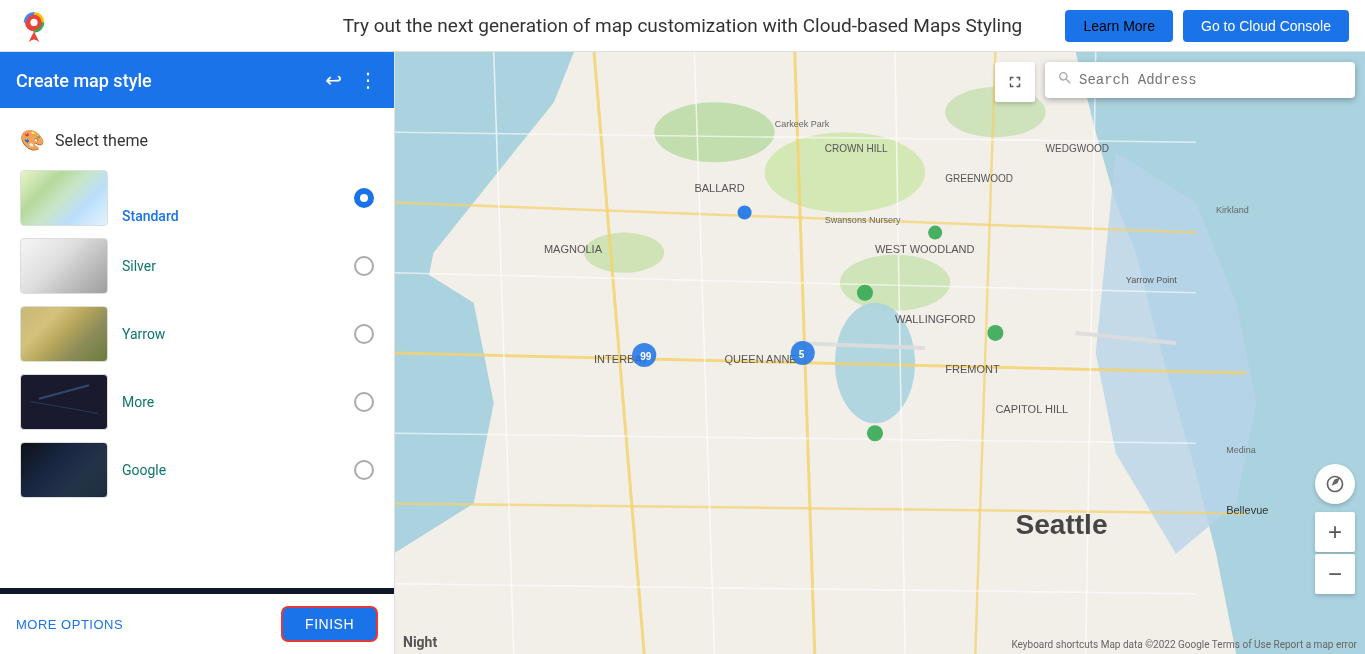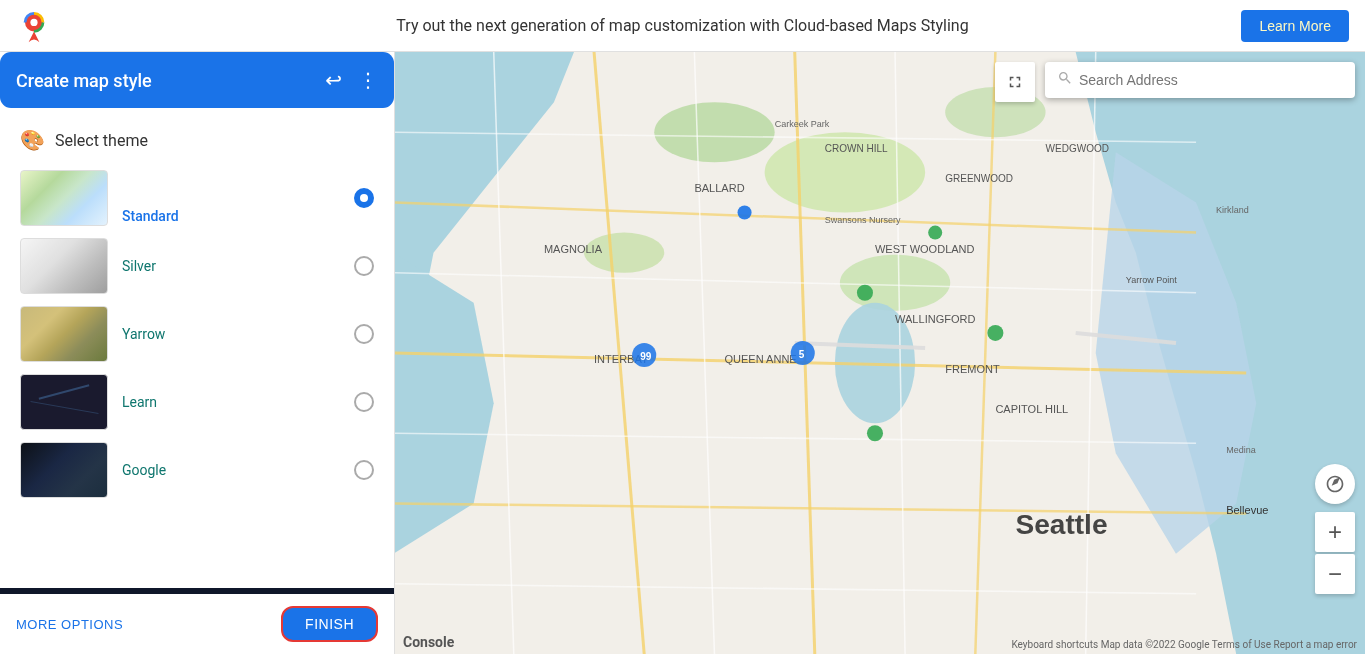--- a/index.html
+++ b/index.html
@@ -18,32 +18,32 @@
     }
     #top-banner .logo {
       position: absolute;
       left: 16px;
       top: 50%;
       transform: translateY(-50%);
       width: 36px;
       height: 36px;
     }
     #top-banner .banner-text {
-      font-size: 16px;
+      font-size: 19px;
       color: #333;
     }
     #top-banner .banner-actions {
       position: absolute;
       right: 16px;
       display: flex;
       gap: 10px;
     }
     .btn-learn-more {
       background: #1a73e8;
-      color: #fef9c3;
+      color: #000000;
       border: none;
       border-radius: 4px;
       padding: 8px 18px;
       font-size: 14px;
       font-weight: 500;
       cursor: pointer;
     }
     .btn-cloud-console {
       background: #1a73e8;
       color: #fff;
@@ -74,21 +74,20 @@
     }
 
     #sidebar-header {
       background: #1a73e8;
       color: #fff;
       padding: 16px 16px;
       height: 56px;
       display: flex;
       align-items: center;
       justify-content: space-between;
-      border-radius: 11px;
     }
     #sidebar-header .header-title {
       font-size: 18px;
       font-weight: 500;
       color: #fff;
     }
     #sidebar-header .header-icons {
       display: flex;
       gap: 16px;
       align-items: center;
@@ -193,21 +192,21 @@
       font-size: 13px;
       font-weight: 500;
       cursor: pointer;
       text-transform: uppercase;
       letter-spacing: 0.5px;
     }
     .btn-finish {
       background: #1a73e8;
       color: #fff;
       border: 2px solid #e53935;
-      border-radius: 12px;
+      border-radius: 7px;
       padding: 8px 22px;
       font-size: 14px;
       font-weight: 500;
       cursor: pointer;
       text-transform: uppercase;
       letter-spacing: 0.5px;
     }
 
     
     #map-area {
@@ -231,20 +230,21 @@
       padding: 8px 12px;
       width: 310px;
     }
     #search-box input {
       border: none;
       outline: none;
       font-size: 14px;
       color: #000000;
       flex: 1;
       background: transparent;
+      font-family: Liberation Mono, monospace;
     }
     #search-box .search-icon-wrap {
       color: #aaa;
       font-size: 16px;
       margin-right: 6px;
     }
 
     
     #map-controls {
       position: absolute;
@@ -371,20 +371,21 @@
       <path d="M20 16 m-10 0 a10 10 0 0 1 10-10" fill="none" stroke="#4285F4" stroke-width="3"></path>
       <path d="M20 6 a10 10 0 0 1 10 10" fill="none" stroke="#FBBC04" stroke-width="3"></path>
       <path d="M30 16 a10 10 0 0 1 -10 10" fill="none" stroke="#34A853" stroke-width="3"></path>
     </svg>
   </div>
 
   <span class="banner-text">Try out the next generation of map customization with Cloud-based Maps Styling</span>
 
   <div class="banner-actions">
     <button class="btn-learn-more">Learn More</button>
+    <button class="btn-cloud-console">Go to Cloud Console</button>
   </div>
 </div>
 
 <div id="main">
 
   <div id="sidebar">
 
     <div id="sidebar-header">
       <span class="header-title">Create map style</span>
       <div class="header-icons">
@@ -417,21 +418,21 @@
         <div class="theme-item">
           <div class="theme-thumbnail thumb-retro"></div>
           <span class="theme-label">Yarrow</span>
           <div class="radio-btn"></div>
         </div>
 
         <div class="theme-item">
           <div class="theme-thumbnail thumb-dark">
             <div class="thumb-dark-lines"></div>
           </div>
-          <span class="theme-label">Learn</span>
+          <span class="theme-label">More</span>
           <div class="radio-btn"></div>
         </div>
 
         <div class="theme-item">
           <div class="theme-thumbnail thumb-night"></div>
           <span class="theme-label">Google</span>
           <div class="radio-btn"></div>
         </div>
 
 
@@ -534,18 +535,18 @@
       <button class="map-control-btn compass">
         <svg width="20" height="20" viewBox="0 0 24 24" fill="#666">
           <path d="M12 2C6.48 2 2 6.48 2 12s4.48 10 10 10 10-4.48 10-10S17.52 2 12 2zm0 18c-4.41 0-8-3.59-8-8s3.59-8 8-8 8 3.59 8 8-3.59 8-8 8zm-1-13l-3 7 7-3 3-7-7 3z"></path>
         </svg>
       </button>
       <button class="map-control-btn" style="font-size:24px;font-weight:300;">+</button>
       <button class="map-control-btn" style="font-size:24px;font-weight:300;">−</button>
     </div>
 
     <div id="map-footer">
-      <span class="google-logo">Console</span>
+      <span class="google-logo">Night</span>
       <span class="attribution" style="font-size:10px;color:#666;">Keyboard shortcuts   Map data ©2022 Google   Terms of Use   Report a map error</span>
     </div>
 
   </div>
 </div>
 
 </body></html>

